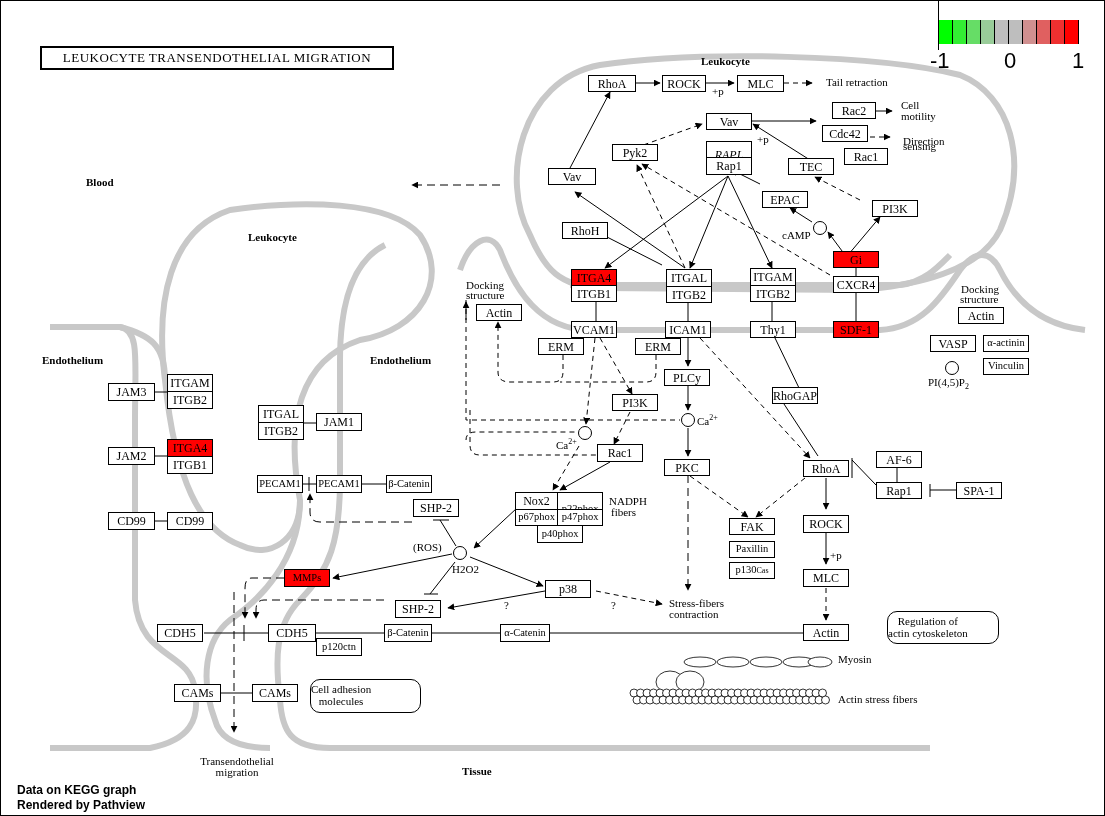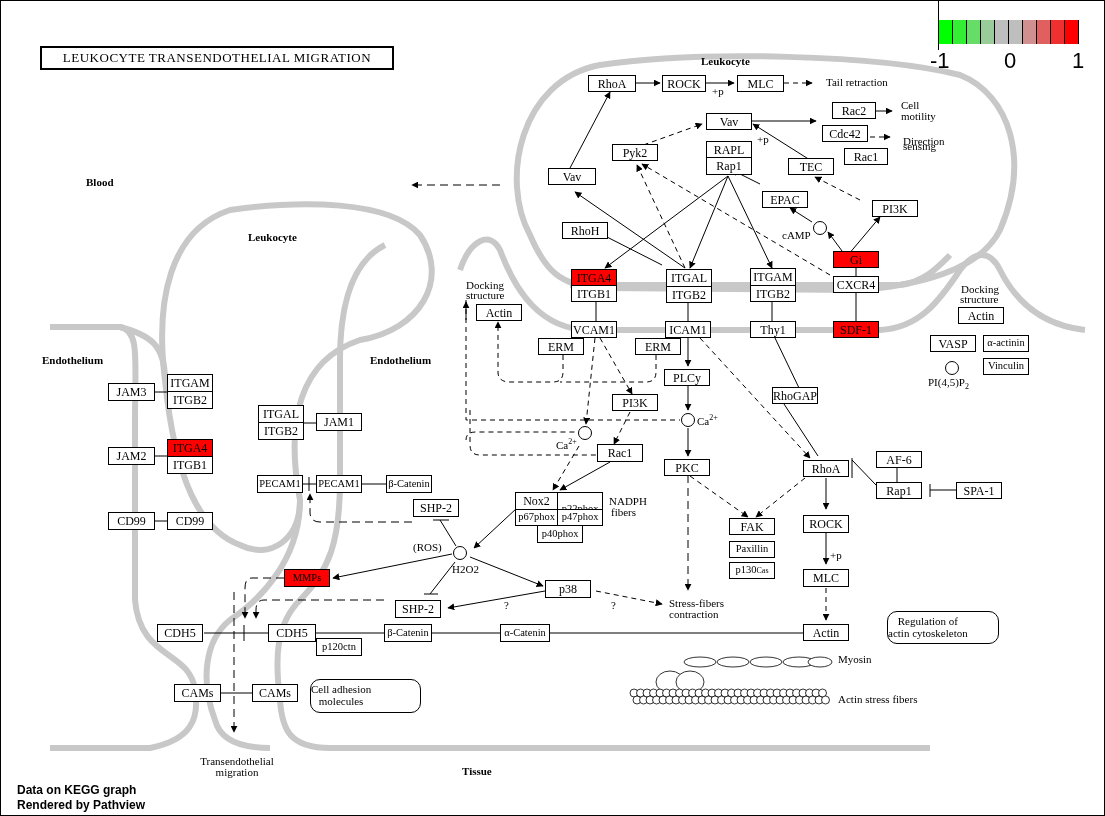--- a/index.html
+++ b/index.html
@@ -235,21 +235,21 @@
 <div class="region" style="left:462px;top:765px;">Tissue</div>
 
 <div class="node" style="left:588px;top:75px;width:48px;height:17px;">RhoA</div>
 <div class="node" style="left:662px;top:75px;width:44px;height:17px;">ROCK</div>
 <div class="node" style="left:737px;top:75px;width:47px;height:17px;">MLC</div>
 <div class="node" style="left:832px;top:102px;width:44px;height:17px;">Rac2</div>
 <div class="node" style="left:822px;top:125px;width:46px;height:17px;">Cdc42</div>
 <div class="node" style="left:844px;top:148px;width:44px;height:17px;">Rac1</div>
 <div class="node" style="left:706px;top:113px;width:46px;height:17px;">Vav</div>
 <div class="node" style="left:612px;top:144px;width:46px;height:17px;">Pyk2</div>
-<div class="node" style="left:706px;top:141px;width:46px;height:17px;">RAPL</div>
+<div class="node" style="left:706px;top:141px;width:46px;height:27px;font-style:italic;">RAPL</div>
 <div class="node" style="left:706px;top:157px;width:46px;height:18px;">Rap1</div>
 <div class="node" style="left:788px;top:158px;width:46px;height:17px;">TEC</div>
 <div class="node" style="left:548px;top:168px;width:48px;height:17px;">Vav</div>
 <div class="node" style="left:762px;top:191px;width:46px;height:17px;">EPAC</div>
 <div class="node" style="left:872px;top:200px;width:46px;height:17px;">PI3K</div>
 <div class="node" style="left:562px;top:222px;width:46px;height:17px;">RhoH</div>
 
 <div class="node red" style="left: 571px; top: 269px; width: 46px; height: 17px; background: rgb(255, 0, 0);">ITGA4</div>
 <div class="node" style="left:571px;top:285px;width:46px;height:17px;">ITGB1</div>
 <div class="node" style="left:666px;top:269px;width:46px;height:18px;">ITGAL</div>

